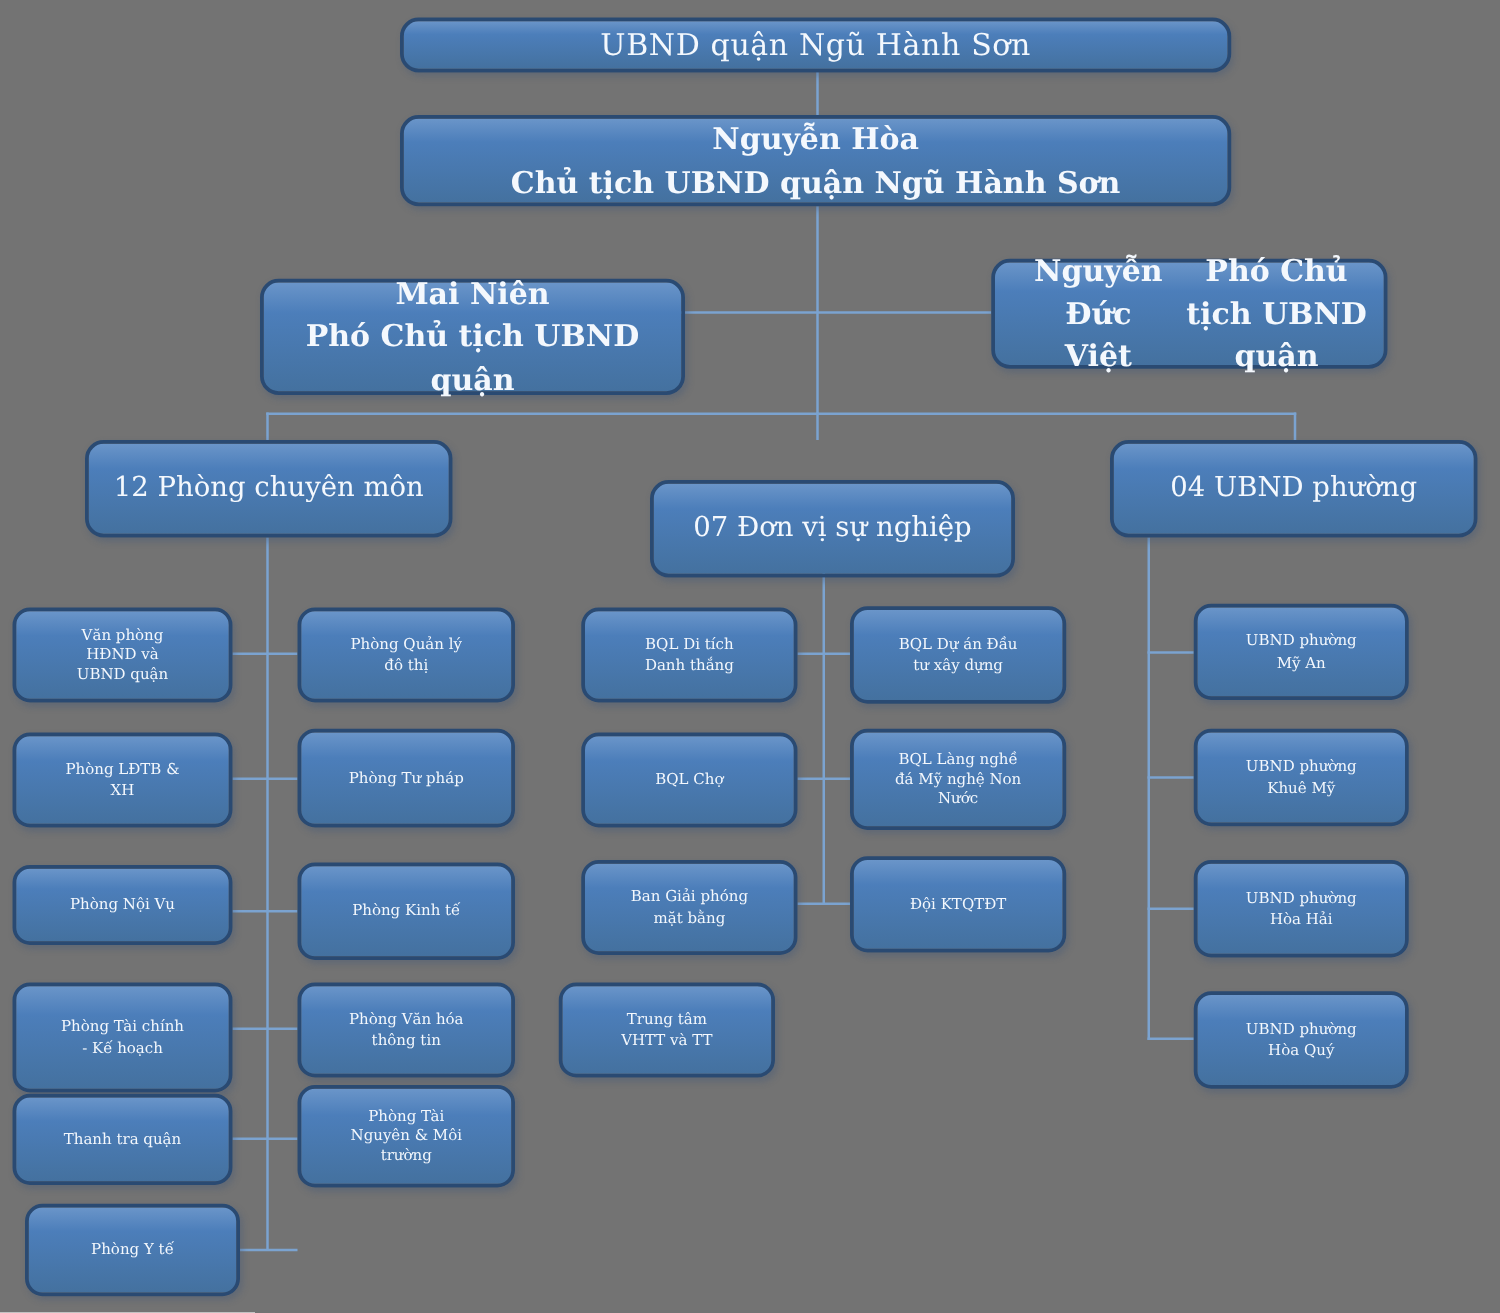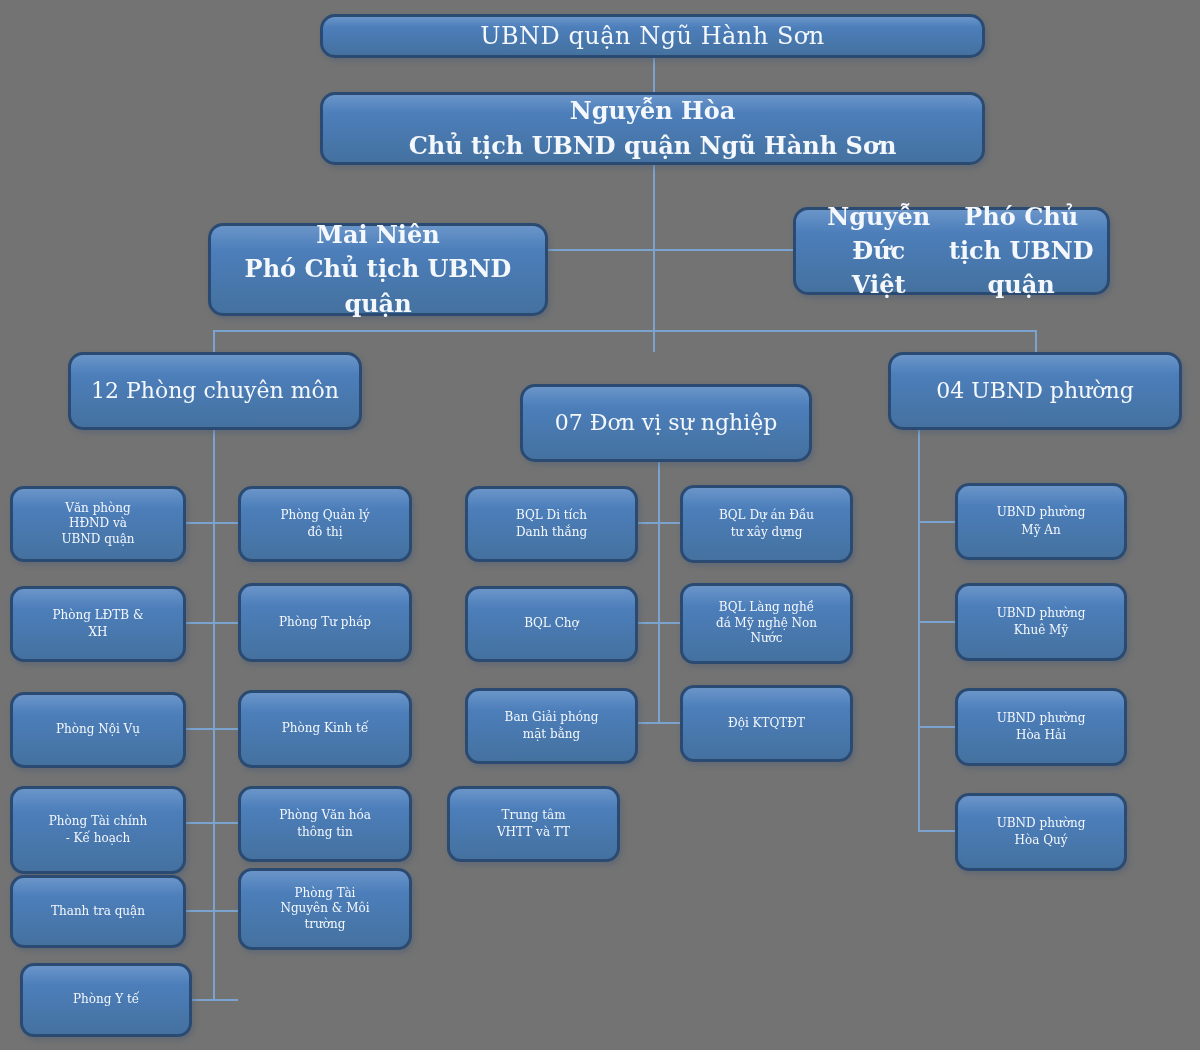--- a/index.html
+++ b/index.html
@@ -79,21 +79,21 @@
 
   <div class="node hdr" style="left:68px;top:352px;width:294px;height:78px;">12 Phòng chuyên môn</div>
   <div class="node hdr" style="left:520px;top:352px;width:292px;height:78px;margin-top:32px;">07 Đơn vị sự nghiệp</div>
   <div class="node hdr" style="left:888px;top:352px;width:294px;height:78px;">04 UBND phường</div>
 
   <div class="node child" style="left:10px;top:486px;width:176px;height:76px;line-height:1.3;">Văn phòng
 HĐND và
 UBND quận</div>
   <div class="node child" style="left:10px;top:586px;width:176px;height:76px;">Phòng LĐTB &amp;
 XH</div>
-  <div class="node child" style="left:10px;top:692px;width:176px;height:76px;">Phòng Nội Vụ</div>
+  <div class="node child" style="left:10px;top:692px;width:176px;height:64px;">Phòng Nội Vụ</div>
   <div class="node child" style="left:10px;top:786px;width:176px;height:88px;">Phòng Tài chính
 - Kế hoạch</div>
   <div class="node child" style="left:20px;top:963px;width:172px;height:74px;">Phòng Y tế</div>
   <div class="node child" style="left:10px;top:875px;width:176px;height:73px;">Thanh tra quận</div>
 
   <div class="node child" style="left:238px;top:486px;width:174px;height:76px;">Phòng Quản lý
 đô thị</div>
   <div class="node child" style="left:238px;top:583px;width:174px;height:79px;">Phòng Tư pháp</div>
   <div class="node child" style="left:238px;top:690px;width:174px;height:78px;">Phòng Kinh tế</div>
   <div class="node child" style="left:238px;top:786px;width:174px;height:76px;">Phòng Văn hóa

